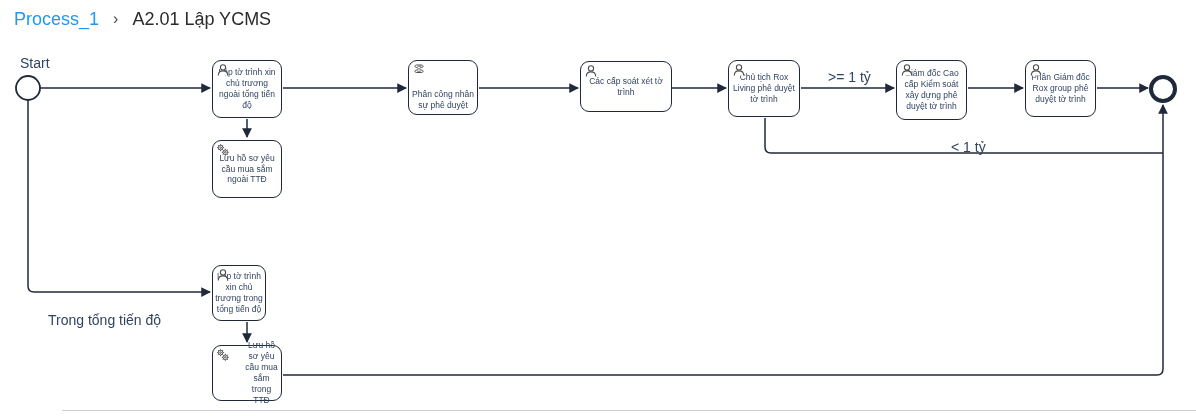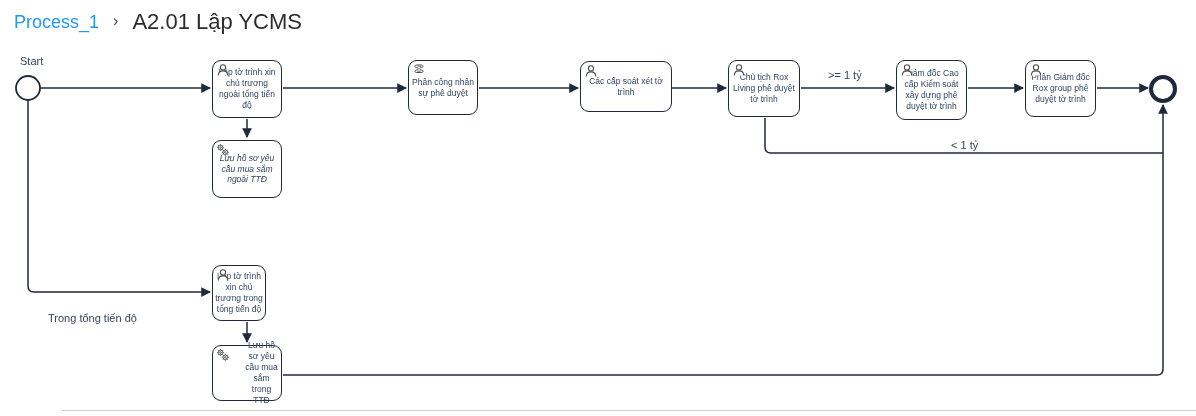--- a/index.html
+++ b/index.html
@@ -4,32 +4,32 @@
 <style>
   html,body{margin:0;padding:0;background:#fff;}
   .stage{
     position:relative;width:1196px;height:416px;background:#fff;overflow:hidden;
     font-family:"Liberation Sans",sans-serif;
   }
   
   .breadcrumb{position:absolute;left:14px;top:9px;display:flex;align-items:center;white-space:nowrap;text-align:center;}
   .crumb-link{color:#2496f5;font-size:18px;text-decoration:none;cursor:pointer;}
   .crumb-sep{color:#4a4a4a;font-size:16px;margin:0 14px;transform:translateY(-1px);}
-  .crumb-current{color:#2b2b2b;font-size:22px;}
+  .crumb-current{color:#2b2b2b;font-size:18px;}
   
   .edges{position:absolute;left:0;top:0;}
   .task{
     position:absolute;box-sizing:border-box;background:#fff;
     border:1.6px solid #20293a;border-radius:9px;
     display:flex;align-items:center;justify-content:center;text-align:center;
     padding:3px 2px;
   }
   .tlabel{font-size:8.5px;line-height:1.28;color:#31445f;}
   .ticon{position:absolute;top:2px;left:3px;width:14px;height:14px;line-height:0;}
-  .edge-label{position:absolute;font-size:11px;color:#31445f;white-space:nowrap;}
+  .edge-label{position:absolute;font-size:14px;color:#31445f;white-space:nowrap;}
   .canvas-bottom{position:absolute;left:62px;top:410px;width:1134px;height:0;border-top:1px solid #cfcfcf;}
 </style>
 </head>
 <body>
 
 <div class="stage">
 
   <div class="breadcrumb">
     <a class="crumb-link">Process_1</a>
     <span class="crumb-sep">›</span>
@@ -68,39 +68,39 @@
   <div class="task" style="left:212px;top:60px;width:70px;height:58px;">
     <span class="ticon">
       <svg width="14" height="14" viewBox="0 0 14 14">
         <circle cx="7" cy="4.4" r="2.6" fill="#fff" stroke="#4d4d4d" stroke-width="1.1"></circle>
         <path d="M2.3 12.6 C2.3 9.4 4.3 7.9 7 7.9 C9.7 7.9 11.7 9.4 11.7 12.6" fill="#fff" stroke="#4d4d4d" stroke-width="1.1"></path>
       </svg>
     </span>
     <span class="tlabel">Lập tờ trình xin chủ trương ngoài tổng tiến độ</span>
   </div>
 
-  <div class="task" style="left:212px;top:140px;width:70px;height:58px;font-style:italic;">
+  <div class="task" style="left:212px;top:140px;width:70px;height:58px;">
     <span class="ticon">
       <svg width="14" height="14" viewBox="0 0 14 14" fill="#fff" stroke="#4d4d4d" stroke-width="0.9">
         <g transform="translate(4.6,4.6)">
           <circle r="2.3"></circle>
             <circle r="0.8"></circle>
           <path d="M2.3 0 L3.5 0 M1.63 1.63 L2.47 2.47 M0 2.3 L0 3.5 M-1.63 1.63 L-2.47 2.47 M-2.3 0 L-3.5 0 M-1.63 -1.63 L-2.47 -2.47 M0 -2.3 L0 -3.5 M1.63 -1.63 L2.47 -2.47"></path>
         </g>
         <g transform="translate(9.3,9.3)">
           <circle r="2.3"></circle>
             <circle r="0.8"></circle>
           <path d="M2.3 0 L3.5 0 M1.63 1.63 L2.47 2.47 M0 2.3 L0 3.5 M-1.63 1.63 L-2.47 2.47 M-2.3 0 L-3.5 0 M-1.63 -1.63 L-2.47 -2.47 M0 -2.3 L0 -3.5 M1.63 -1.63 L2.47 -2.47"></path>
         </g>
       </svg>
     </span>
     <span class="tlabel">Lưu hồ sơ yêu cầu mua sắm ngoài TTĐ</span>
   </div>
 
-  <div class="task" style="left:408px;top:60px;width:70px;height:55px;">
+  <div class="task" style="left:408px;top:60px;width:70px;height:55px;align-items:flex-end;">
     <span class="ticon">
       <svg width="14" height="14" viewBox="0 0 14 14" fill="#fff" stroke="#4d4d4d" stroke-width="1">
         <path d="M4.6 2 C2.4 2 2.4 4.5 4.6 4.5 C6.8 4.5 6.8 7 4.6 7 C2.4 7 2.4 9.5 4.6 9.5 L9.4 9.5 C11.6 9.5 11.6 7 9.4 7 C7.2 7 7.2 4.5 9.4 4.5 C11.6 4.5 11.6 2 9.4 2 Z"></path>
         <path d="M5.6 3.3 L9.4 3.3 M5.2 8.2 L8.8 8.2" stroke-width="0.8"></path>
       </svg>
     </span>
     <span class="tlabel">Phân công nhân sự phê duyệt</span>
   </div>
 
   <div class="task" style="left:580px;top:61px;width:92px;height:51px;">

